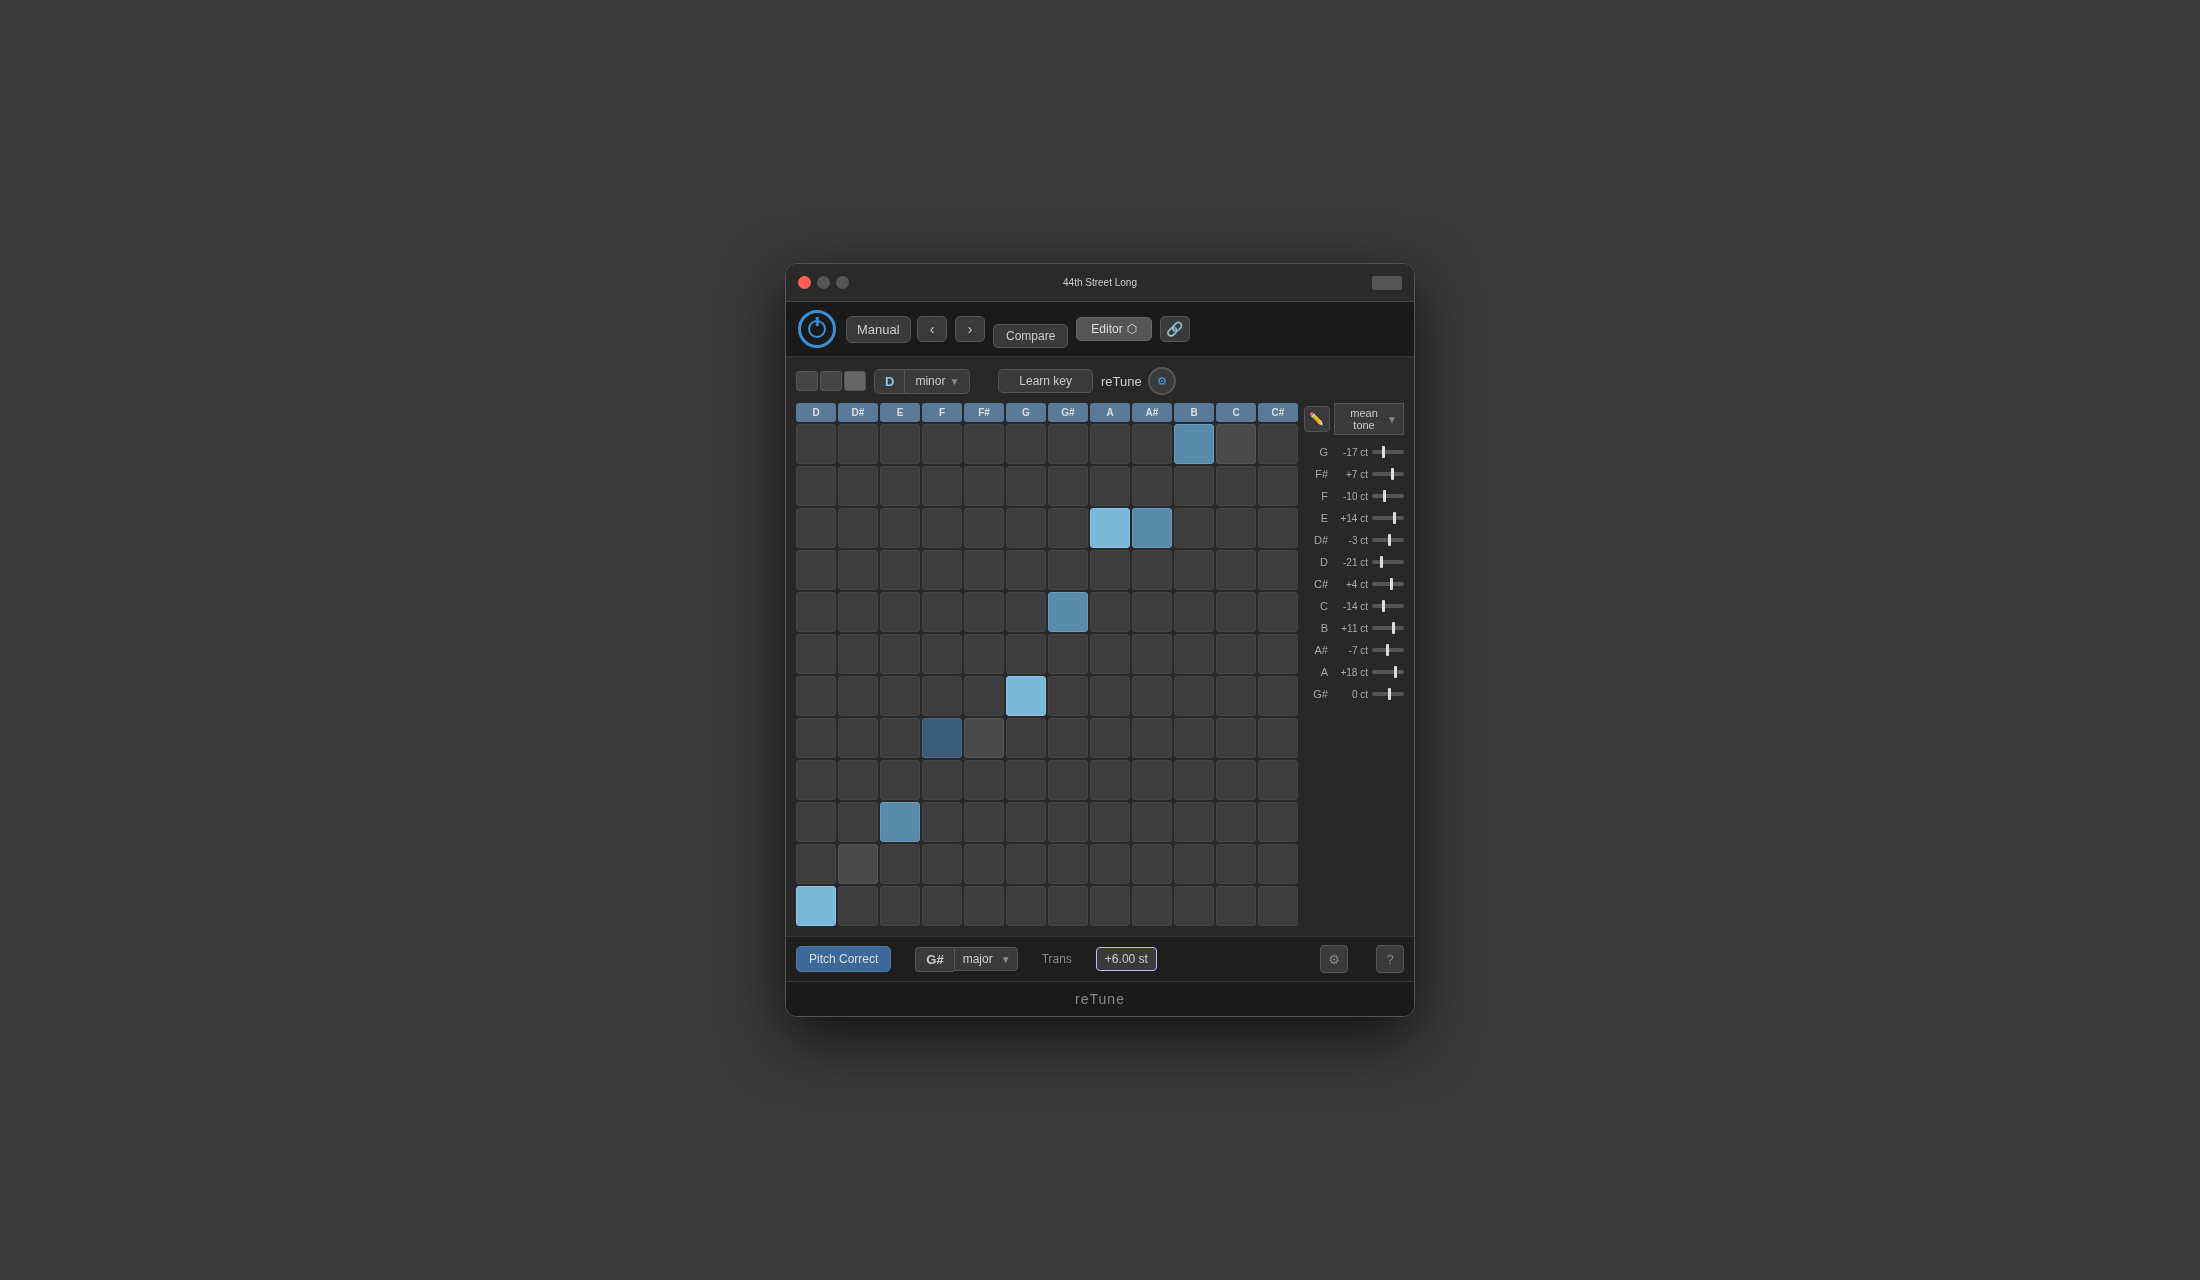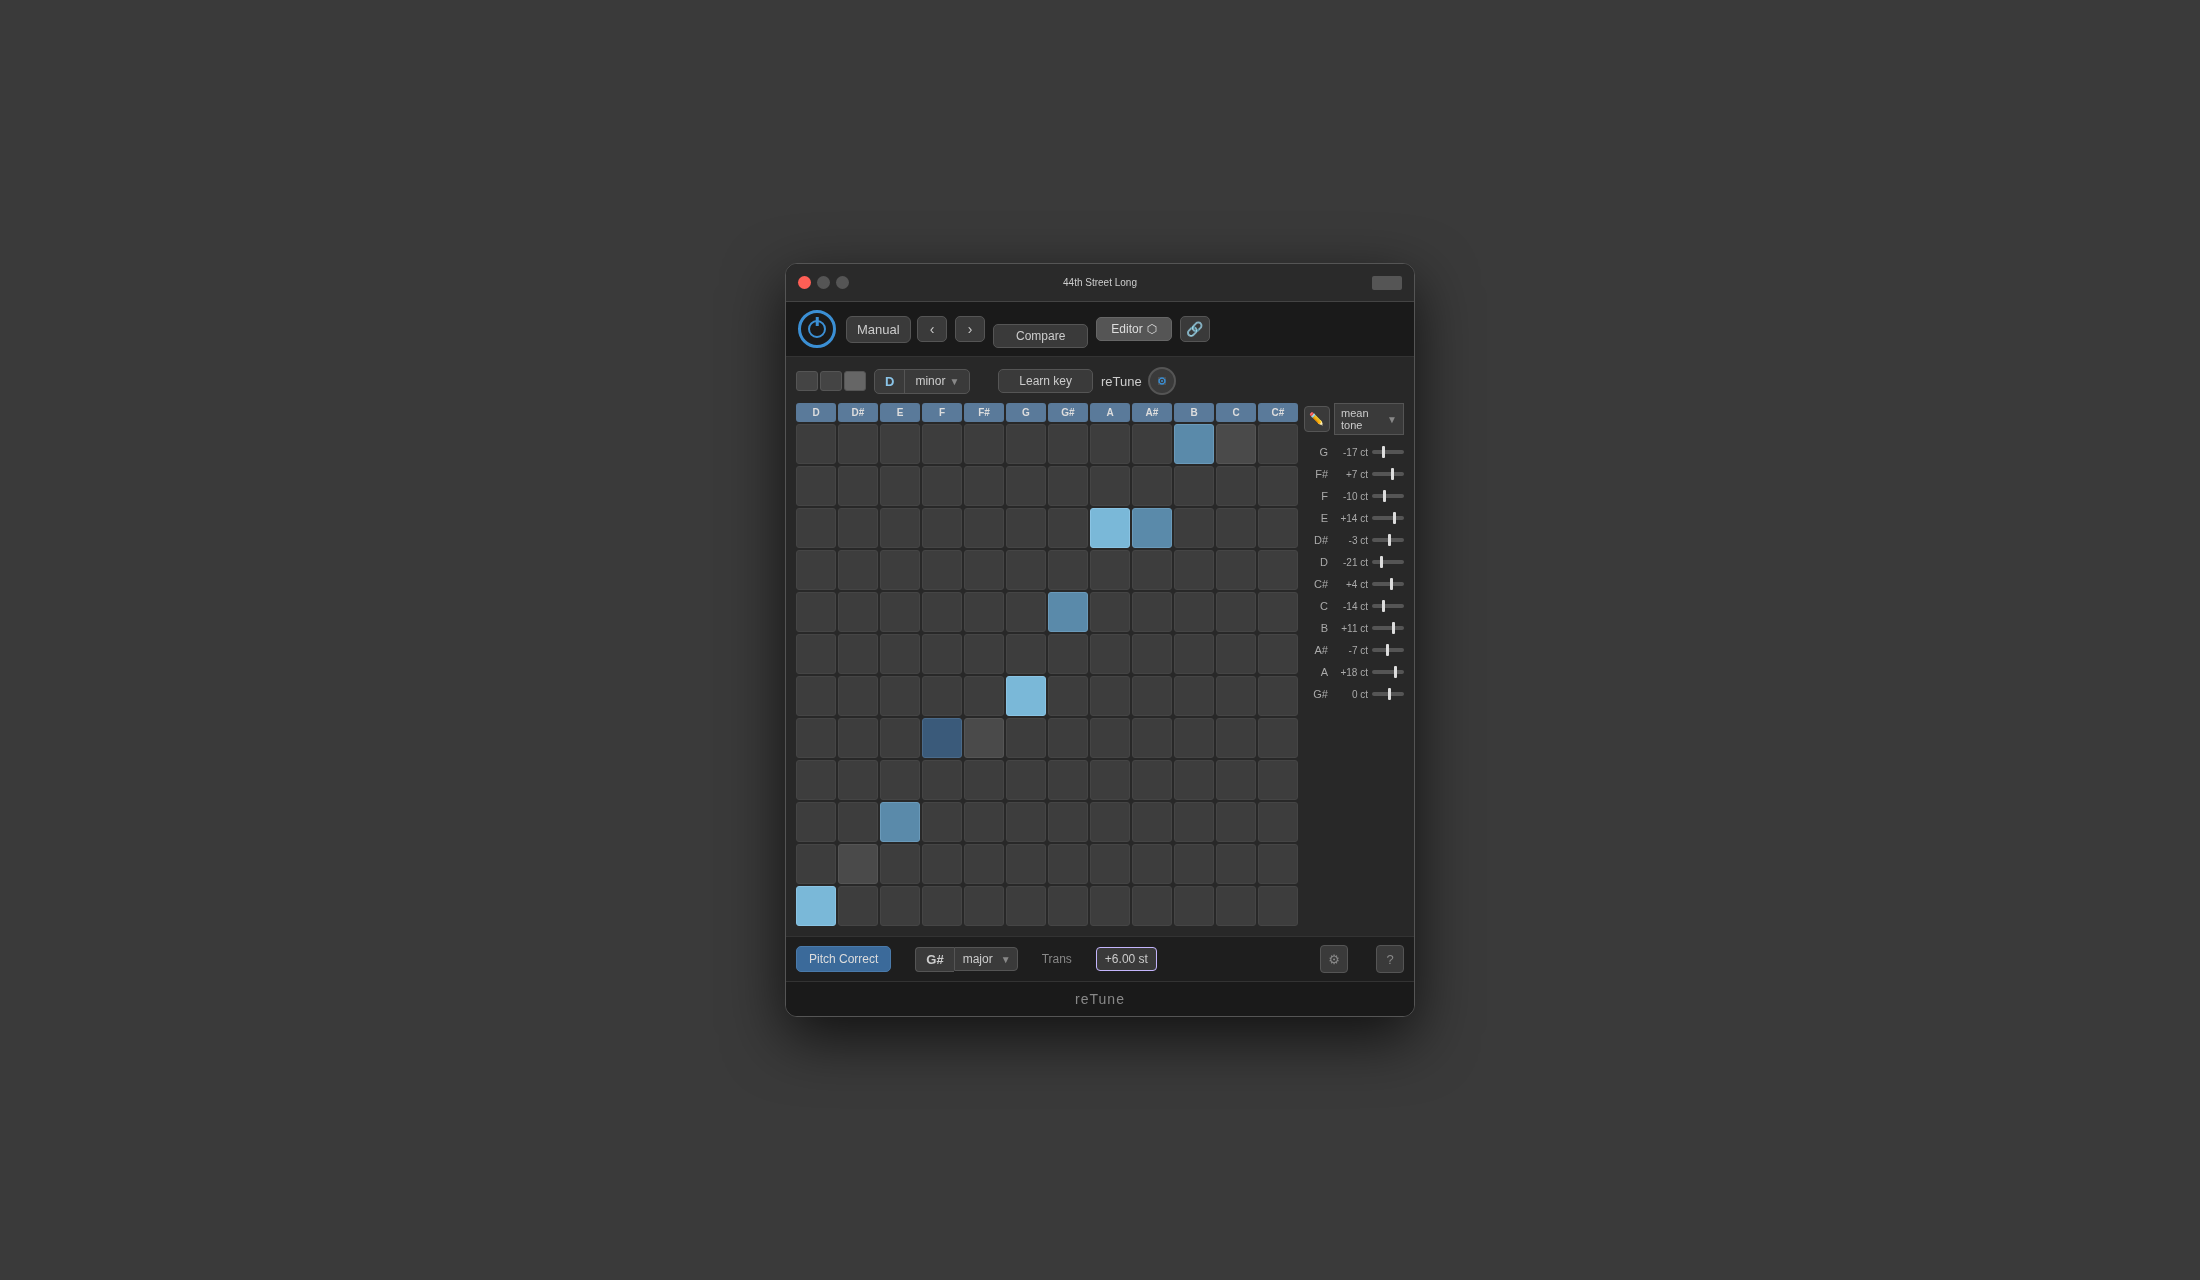--- a/index.html
+++ b/index.html
@@ -117,21 +117,21 @@
       align-items: center;
       justify-content: center;
       cursor: pointer;
     }
     .compare-btn {
       background: #3a3a3a;
       border: 1px solid #555;
       border-radius: 5px;
       color: #ccc;
       font-size: 12px;
-      padding: 4px 22px;
+      padding: 4px 12px;
       cursor: pointer;
       margin-top: 14px;
     }
     .editor-btn {
       background: #555;
       border: 1px solid #666;
       border-radius: 5px;
       color: #ddd;
       font-size: 12px;
       padding: 4px 14px;
@@ -323,20 +323,21 @@
       border: 1px solid #555;
       border-radius: 0;
       color: #ccc;
       font-size: 11px;
       padding: 3px 6px;
       appearance: none;
       cursor: pointer;
       display: flex;
       align-items: center;
       justify-content: space-between;
+      text-align: center;
     }
     .tuning-row {
       display: flex;
       align-items: center;
       gap: 4px;
       height: 22px;
     }
     .tuning-note-label {
       width: 24px;
       color: #aaa;

